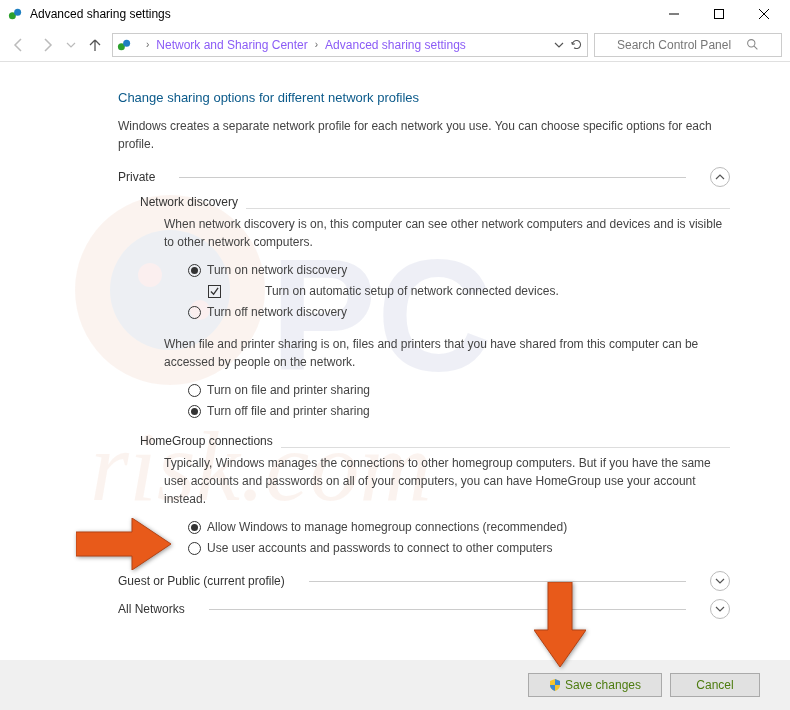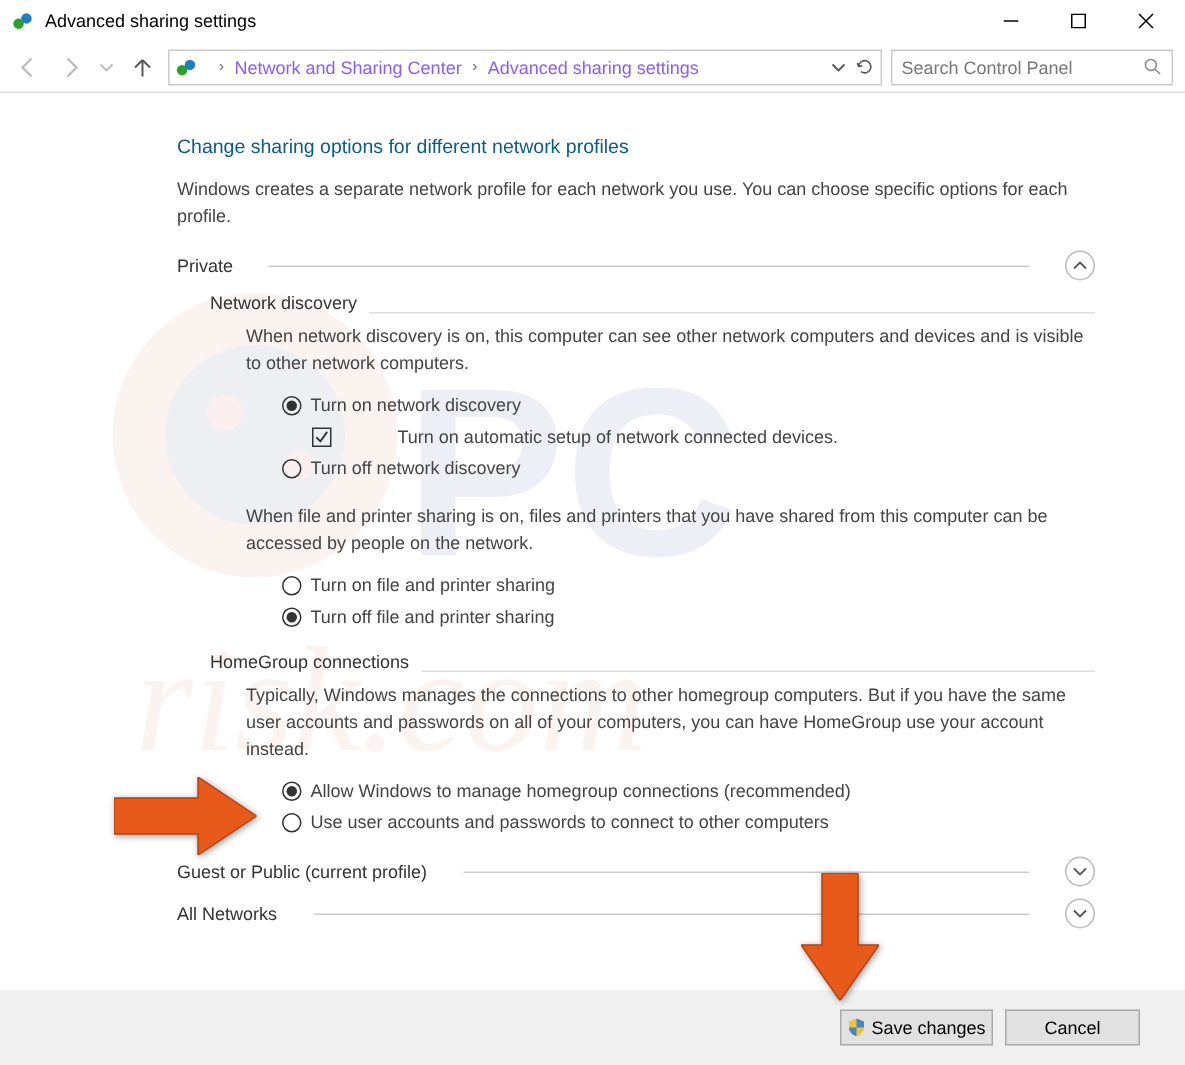--- a/index.html
+++ b/index.html
@@ -58,21 +58,21 @@
     gap: 4px;
     font-size: 12px;
   }
   .breadcrumb .sep { color:#666; font-size: 10px; margin: 0 3px; }
   .breadcrumb .crumb { color:#8b5cf6; }
   .bc-suffix { margin-left: auto; display:flex; gap:6px; align-items:center; color:#666; }
   .search {
     border: 1px solid #ccc;
     height: 24px; width: 188px;
     display:flex; align-items:center;
-    padding: 0 6px;
+    padding: 0 22px;
     color:#888;
     font-style: italic;
     justify-content: space-between;
   }
   .search span { font-style: normal; color: #777; }
 
   
   .content {
     padding: 28px 60px 0 118px;
     position: relative;
@@ -126,22 +126,22 @@
     background: #f0f0f0;
     display:flex; align-items:center; justify-content:flex-end;
     padding-right: 30px;
     gap: 8px;
   }
   .btn {
     height: 24px; min-width: 90px;
     border:1px solid #aaa;
     background:#e1e1e1;
     display:flex; align-items:center; justify-content:center;
-    padding: 0 4px; gap:4px;
-    font-size:12px; color:#000000;
+    padding: 0 20px; gap:4px;
+    font-size:12px; color:#4d7c0f;
   }
   .shield { width:12px; height:12px; }
 
   
   .arrow {
     position:absolute;
     z-index: 5;
   }
   .arrow svg { filter: drop-shadow(1px 1px 2px rgba(0,0,0,0.4)); }
 

